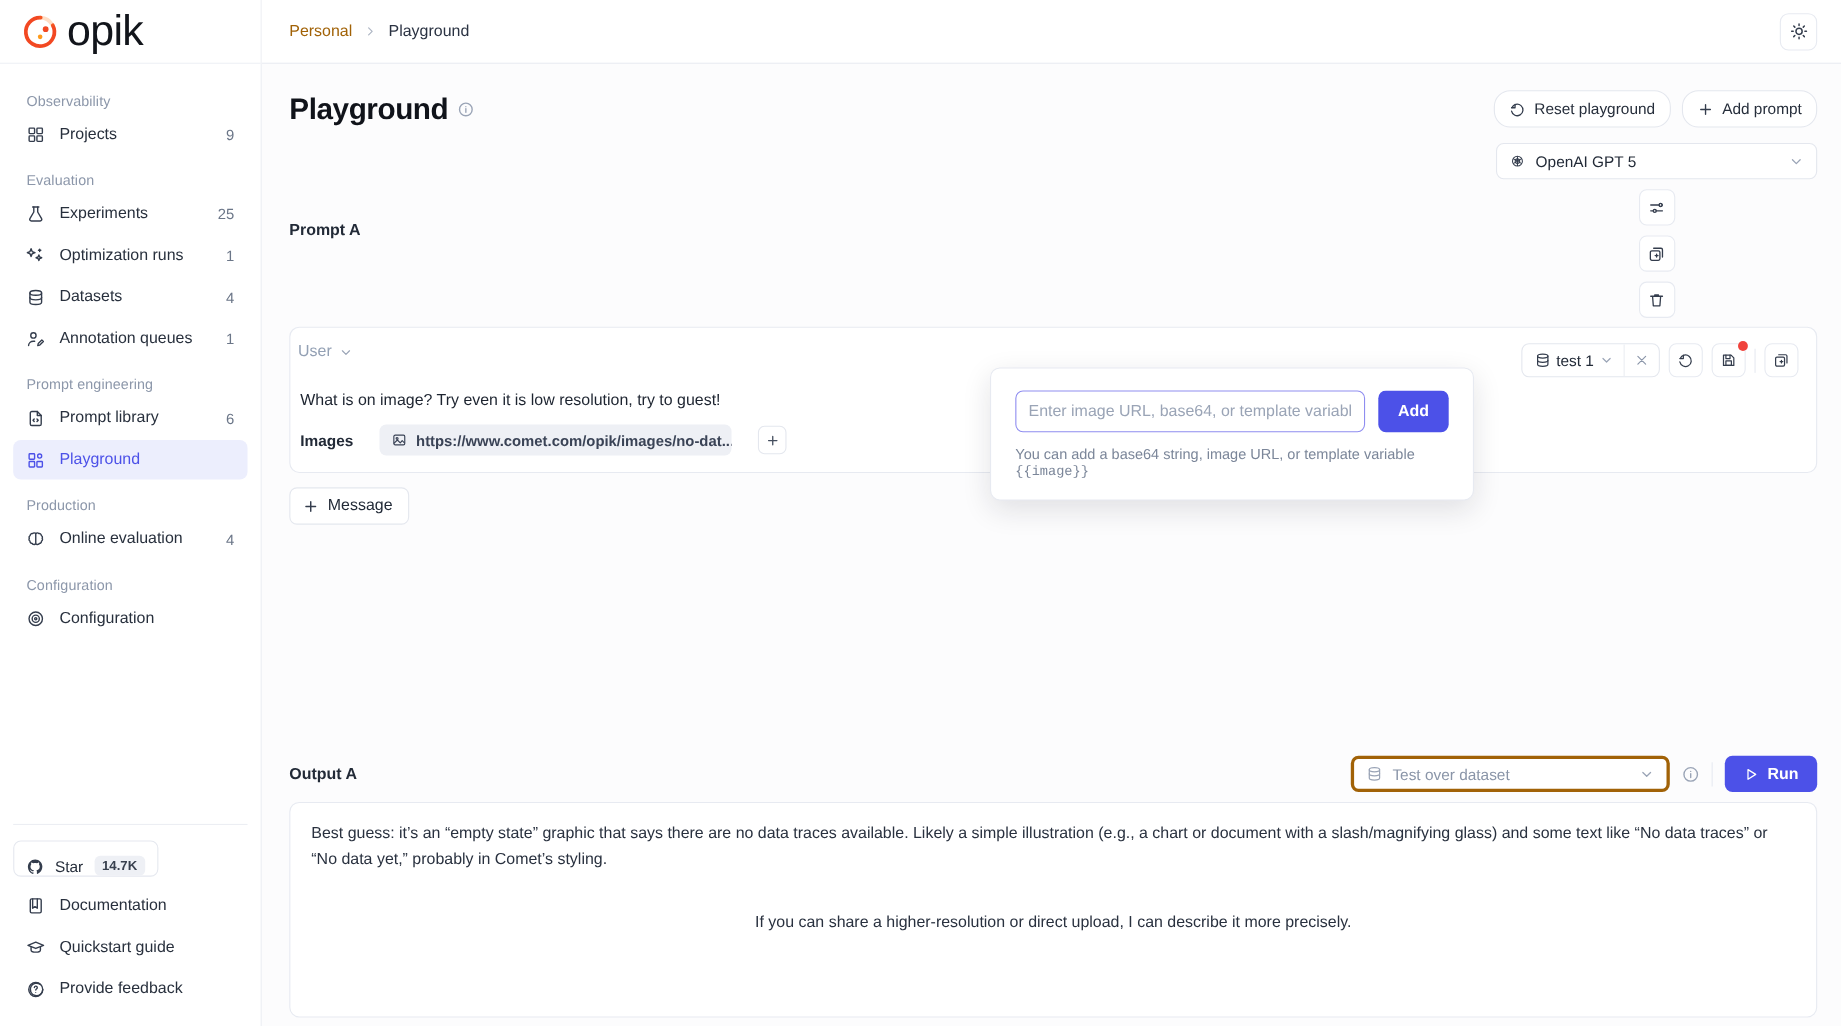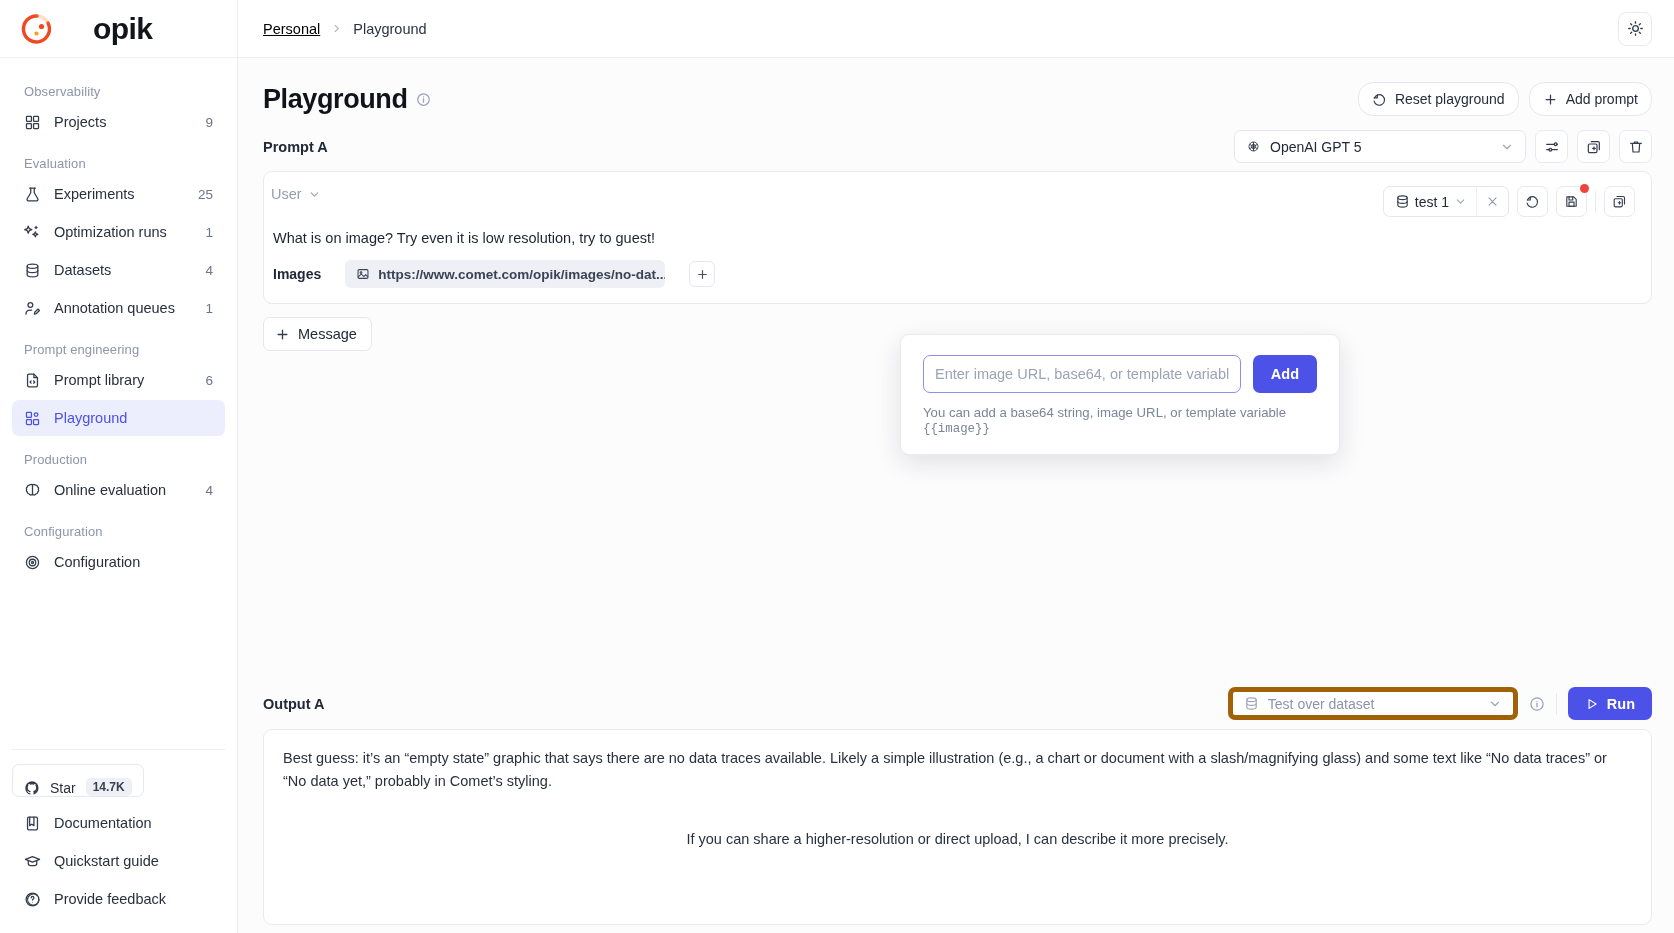--- a/index.html
+++ b/index.html
@@ -20,21 +20,21 @@
     display: flex; flex-direction: column;
     flex: none;
   }
   .logo-wrap {
     height: 58px; display: flex; align-items: center;
     padding-left: 20px;
     border-bottom: 1px solid #eef0f5;
     flex: none;
   }
   .logo { display: flex; align-items: center; gap: 7px; }
-  .logo-text { font-size: 30px; font-weight: 700; color: #12151b; letter-spacing: -0.6px; margin-left: 32px; }
+  .logo-text { font-size: 39px; font-weight: 400; color: #12151b; letter-spacing: -0.6px; }
 
   .nav { padding: 12px 12px 0 12px; flex: 1 1 auto; overflow: hidden; }
   .nav-item {
     display: flex; align-items: center; gap: 13px;
     height: 36px; padding: 0 12px; border-radius: 7px;
     color: #28303d; font-size: 14.5px; cursor: pointer;
     margin-bottom: 2px;
   }
   .nav-item .ico { width: 17px; height: 17px; display:flex; align-items:center; justify-content:center; flex:none; }
   .nav-item .lbl { flex: 1 1 auto; }
@@ -63,21 +63,21 @@
   
   .main { flex: 1 1 auto; display: flex; flex-direction: column; min-width: 0; background:#fcfcfd; }
   .topbar {
     height: 58px; flex: none;
     display: flex; align-items: center; justify-content: space-between;
     padding: 0 22px 0 25px;
     border-bottom: 1px solid #e9ecf2;
     background: #ffffff;
   }
   .crumbs { display: flex; align-items: center; gap: 11px; font-size: 14.5px; }
-  .crumb-muted { color: #000000; cursor: pointer; text-decoration: underline; }
+  .crumb-muted { color: #a16207; cursor: pointer; }
   .crumb-sep { color: #aeb6c4; font-size: 13px; }
   .crumb-cur { color: #2a3242; font-weight: 500; }
   .icon-sq {
     width: 34px; height: 34px; border: 1px solid #e7eaf1; border-radius: 8px;
     display: flex; align-items: center; justify-content: center;
     background: #fff; cursor: pointer;
   }
 
   .content { flex: 1 1 auto; padding: 0 22px 0 25px; overflow: hidden; position: relative; }
 
@@ -93,21 +93,21 @@
     height: 34px; padding: 0 13px;
     border: 1px solid #e4e7ee; border-radius: 15px; background: #fff;
     font-size: 14px; color: #262e3b; cursor: pointer; white-space: nowrap;
   }
 
   .prompt-head {
     display: flex; align-items: center; justify-content: space-between;
     margin-bottom: 8px;
   }
   .prompt-label { font-size: 14.5px; font-weight: 700; color: #222a37; }
-  .prompt-ctrls { display: flex; align-items: center; gap: 9px; }
+  .prompt-ctrls { display: flex; align-items: center; gap: 9px; flex-direction: column; }
   .select-box {
     display: flex; align-items: center; gap: 9px;
     width: 292px; height: 33px; padding: 0 11px;
     border: 1px solid #e4e7ee; border-radius: 7px; background: #fff;
     font-size: 14px; color: #222a37; cursor: pointer;
   }
   .select-box .sel-val { flex: 1 1 auto; }
   .ctl-btn {
     width: 33px; height: 33px; border: 1px solid #e7eaf1; border-radius: 7px;
     background: #fff; display: flex; align-items: center; justify-content: center; cursor: pointer;
@@ -197,21 +197,21 @@
   .output-area { position: absolute; left: 25px; right: 22px; bottom: 8px; }
   .output-head {
     display: flex; align-items: center; justify-content: space-between;
     margin-bottom: 9px;
   }
   .output-label { font-size: 14.5px; font-weight: 600; color: #222a37; }
   .out-ctrls { display: flex; align-items: center; gap: 11px; }
   .ds-select {
     display: flex; align-items: center; gap: 9px;
     width: 290px; height: 33px; padding: 0 11px;
-    border: 5px solid #a16207; border-radius: 7px; background: #fff;
+    border: 3px solid #a16207; border-radius: 7px; background: #fff;
     font-size: 14px; color: #8a95a8; cursor: pointer;
   }
   .ds-select .sv { flex: 1 1 auto; }
   .run-btn {
     display: inline-flex; align-items: center; gap: 8px;
     height: 33px; padding: 0 17px; border: none; border-radius: 7px;
     background: #4c51e8; color: #fff; font-size: 14.5px; font-weight: 700;
     cursor: pointer; font-family: "Liberation Sans", sans-serif;
   }
   .output-card {

